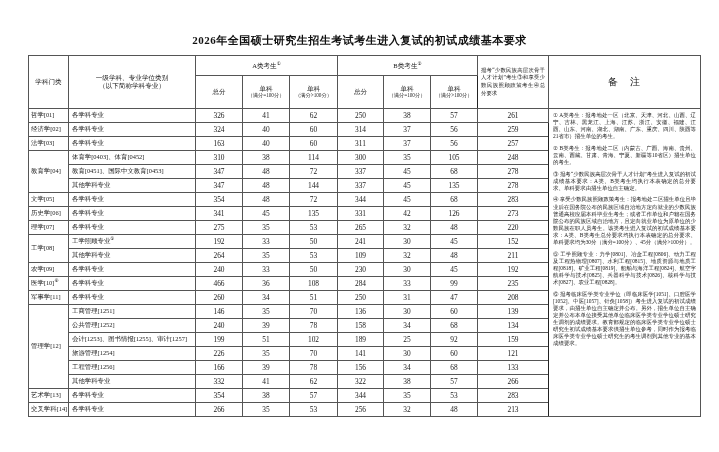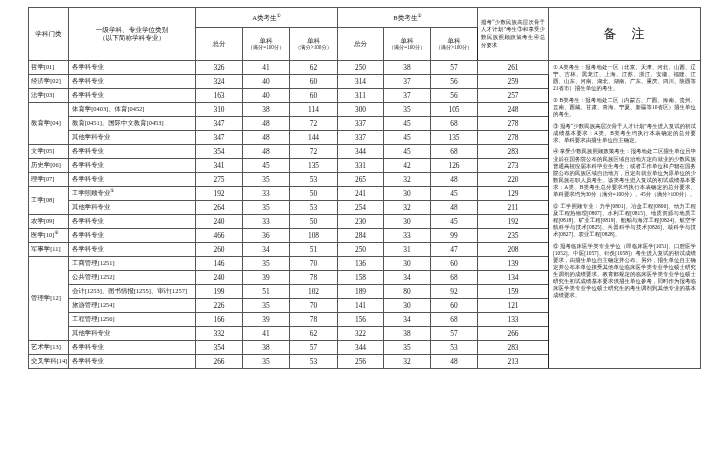--- a/index.html
+++ b/index.html
@@ -26,37 +26,38 @@
   th{font-size:6.6px;line-height:1.15;}
   td{font-size:7.4px;}
   .thick-l{border-left:1.5px solid #222 !important;}
   tr.group-start td{border-top:1.4px solid #222;}
   td.c-cat{font-size:6.4px;text-align:left;padding-left:2px;}
   td.c-disc{font-size:6.4px;text-align:left;padding-left:3px;}
   th.c-min{
     font-size:5.4px;line-height:7.6px;text-align:justify;
     padding:1px 3px;vertical-align:middle;
   }
-  th.c-remark{font-size:13px;letter-spacing:1px;margin-left:28px;}
+  th.c-remark{font-size:10px;letter-spacing:1px;margin-left:28px;}
   .two-line{display:flex;flex-direction:column;align-items:center;gap:1px;}
   .two-line .sub{font-size:5.2px;}
   sup.circ{font-size:4.6px;vertical-align:super;line-height:0;}
   td.remark-cell{
     vertical-align:top;text-align:left;padding:3px 4px 2px 4px;
   }
   td.remark-cell p{
     margin:0 0 4.5px 0;font-size:5.45px;line-height:7.1px;
     text-align:justify;color:#1a1a1a;
   }
   .hline{display:block;}
 </style>
 </head>
 <body>
 
 <div class="page">
+  <h1 class="title">2026年全国硕士研究生招生考试考生进入复试的初试成绩基本要求</h1>
 
   <table class="score-table">
     <colgroup>
       <col style="width:40px">
         <col style="width:127px">
       <col style="width:47px">
         <col style="width:47px">
         <col style="width:48px">
       <col style="width:46px">
         <col style="width:47px">
@@ -213,28 +214,28 @@
         </tr>
         <tr class="group-start">
           <td class="c-cat" rowspan="2">工学[08]</td>
           <td class="c-disc">工学照顾专业<sup class="circ">⑤</sup></td>
           <td class="thick-l">192</td>
           <td>33</td>
           <td>50</td>
           <td class="thick-l">241</td>
           <td>30</td>
           <td>45</td>
-          <td class="thick-l">129</td>
+          <td class="thick-l">152</td>
         </tr>
         <tr>
           <td class="c-disc">其他学科专业</td>
           <td class="thick-l">264</td>
           <td>35</td>
           <td>53</td>
-          <td class="thick-l">254</td>
+          <td class="thick-l">109</td>
           <td>32</td>
           <td>48</td>
           <td class="thick-l">211</td>
         </tr>
         <tr class="group-start">
           <td class="c-cat">农学[09]</td>
           <td class="c-disc">各学科专业</td>
           <td class="thick-l">240</td>
           <td>33</td>
           <td>50</td>
@@ -285,21 +286,21 @@
           <td>34</td>
           <td>68</td>
           <td class="thick-l">134</td>
         </tr>
         <tr>
           <td class="c-disc">会计[1253]、图书情报[1255]、审计[1257]</td>
           <td class="thick-l">199</td>
           <td>51</td>
           <td>102</td>
           <td class="thick-l">189</td>
-          <td>80</td>
+          <td>25</td>
           <td>92</td>
           <td class="thick-l">159</td>
         </tr>
         <tr>
           <td class="c-disc">旅游管理[1254]</td>
           <td class="thick-l">226</td>
           <td>35</td>
           <td>70</td>
           <td class="thick-l">141</td>
           <td>30</td>

